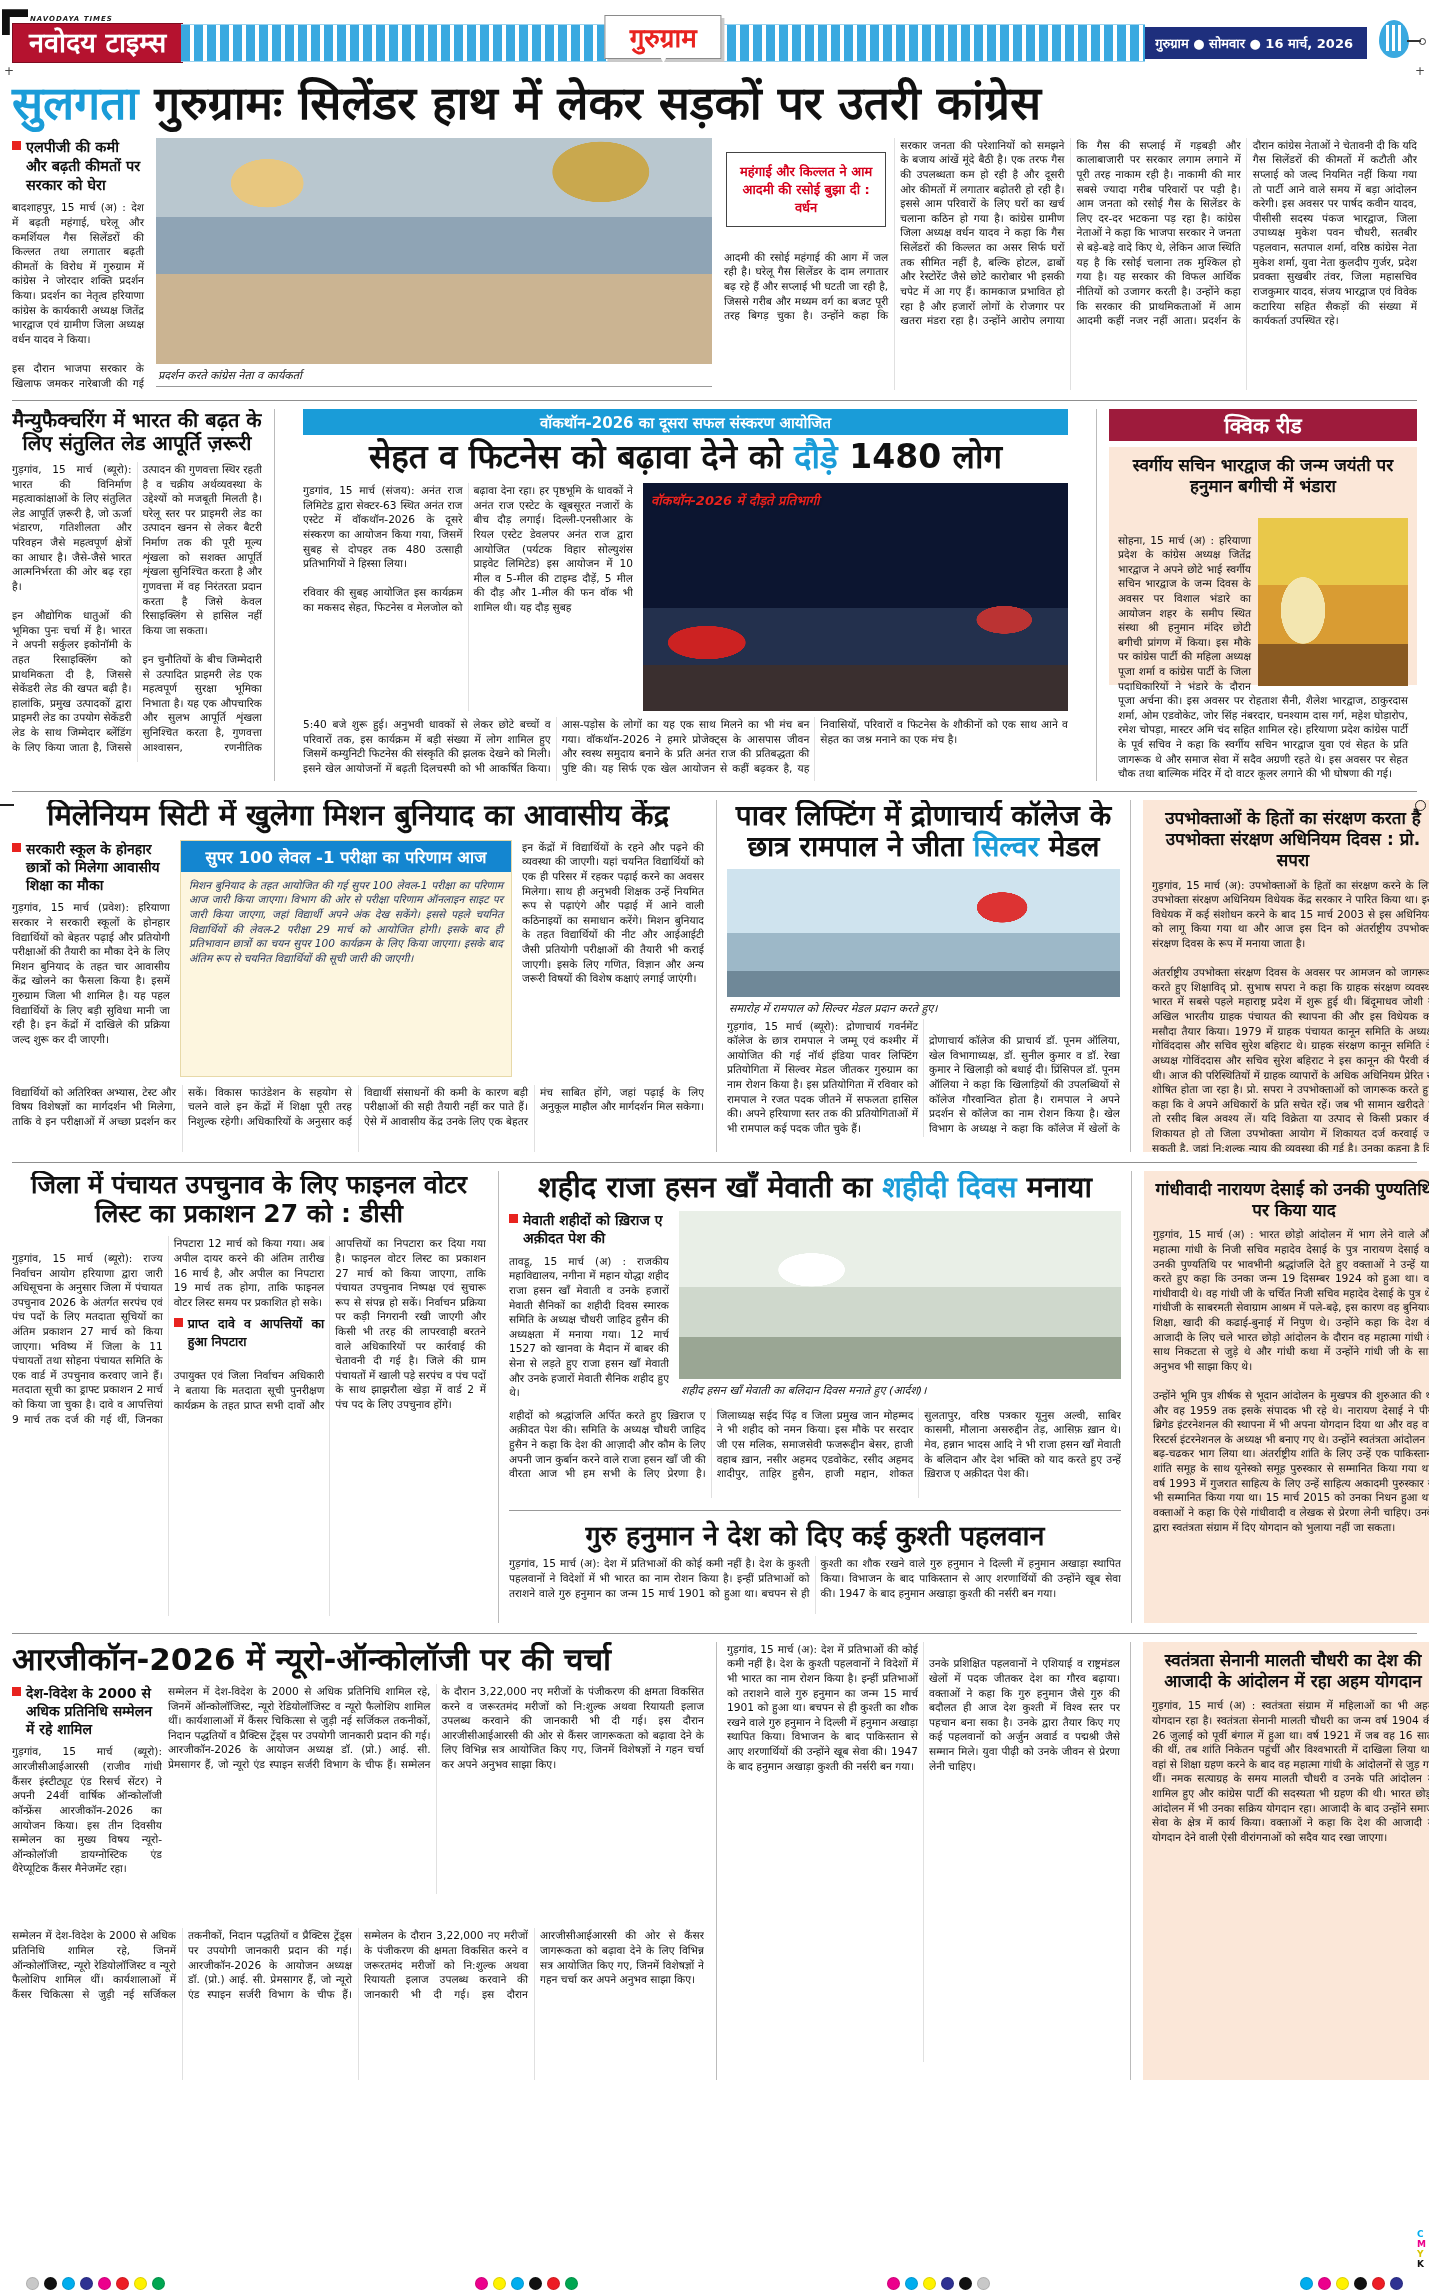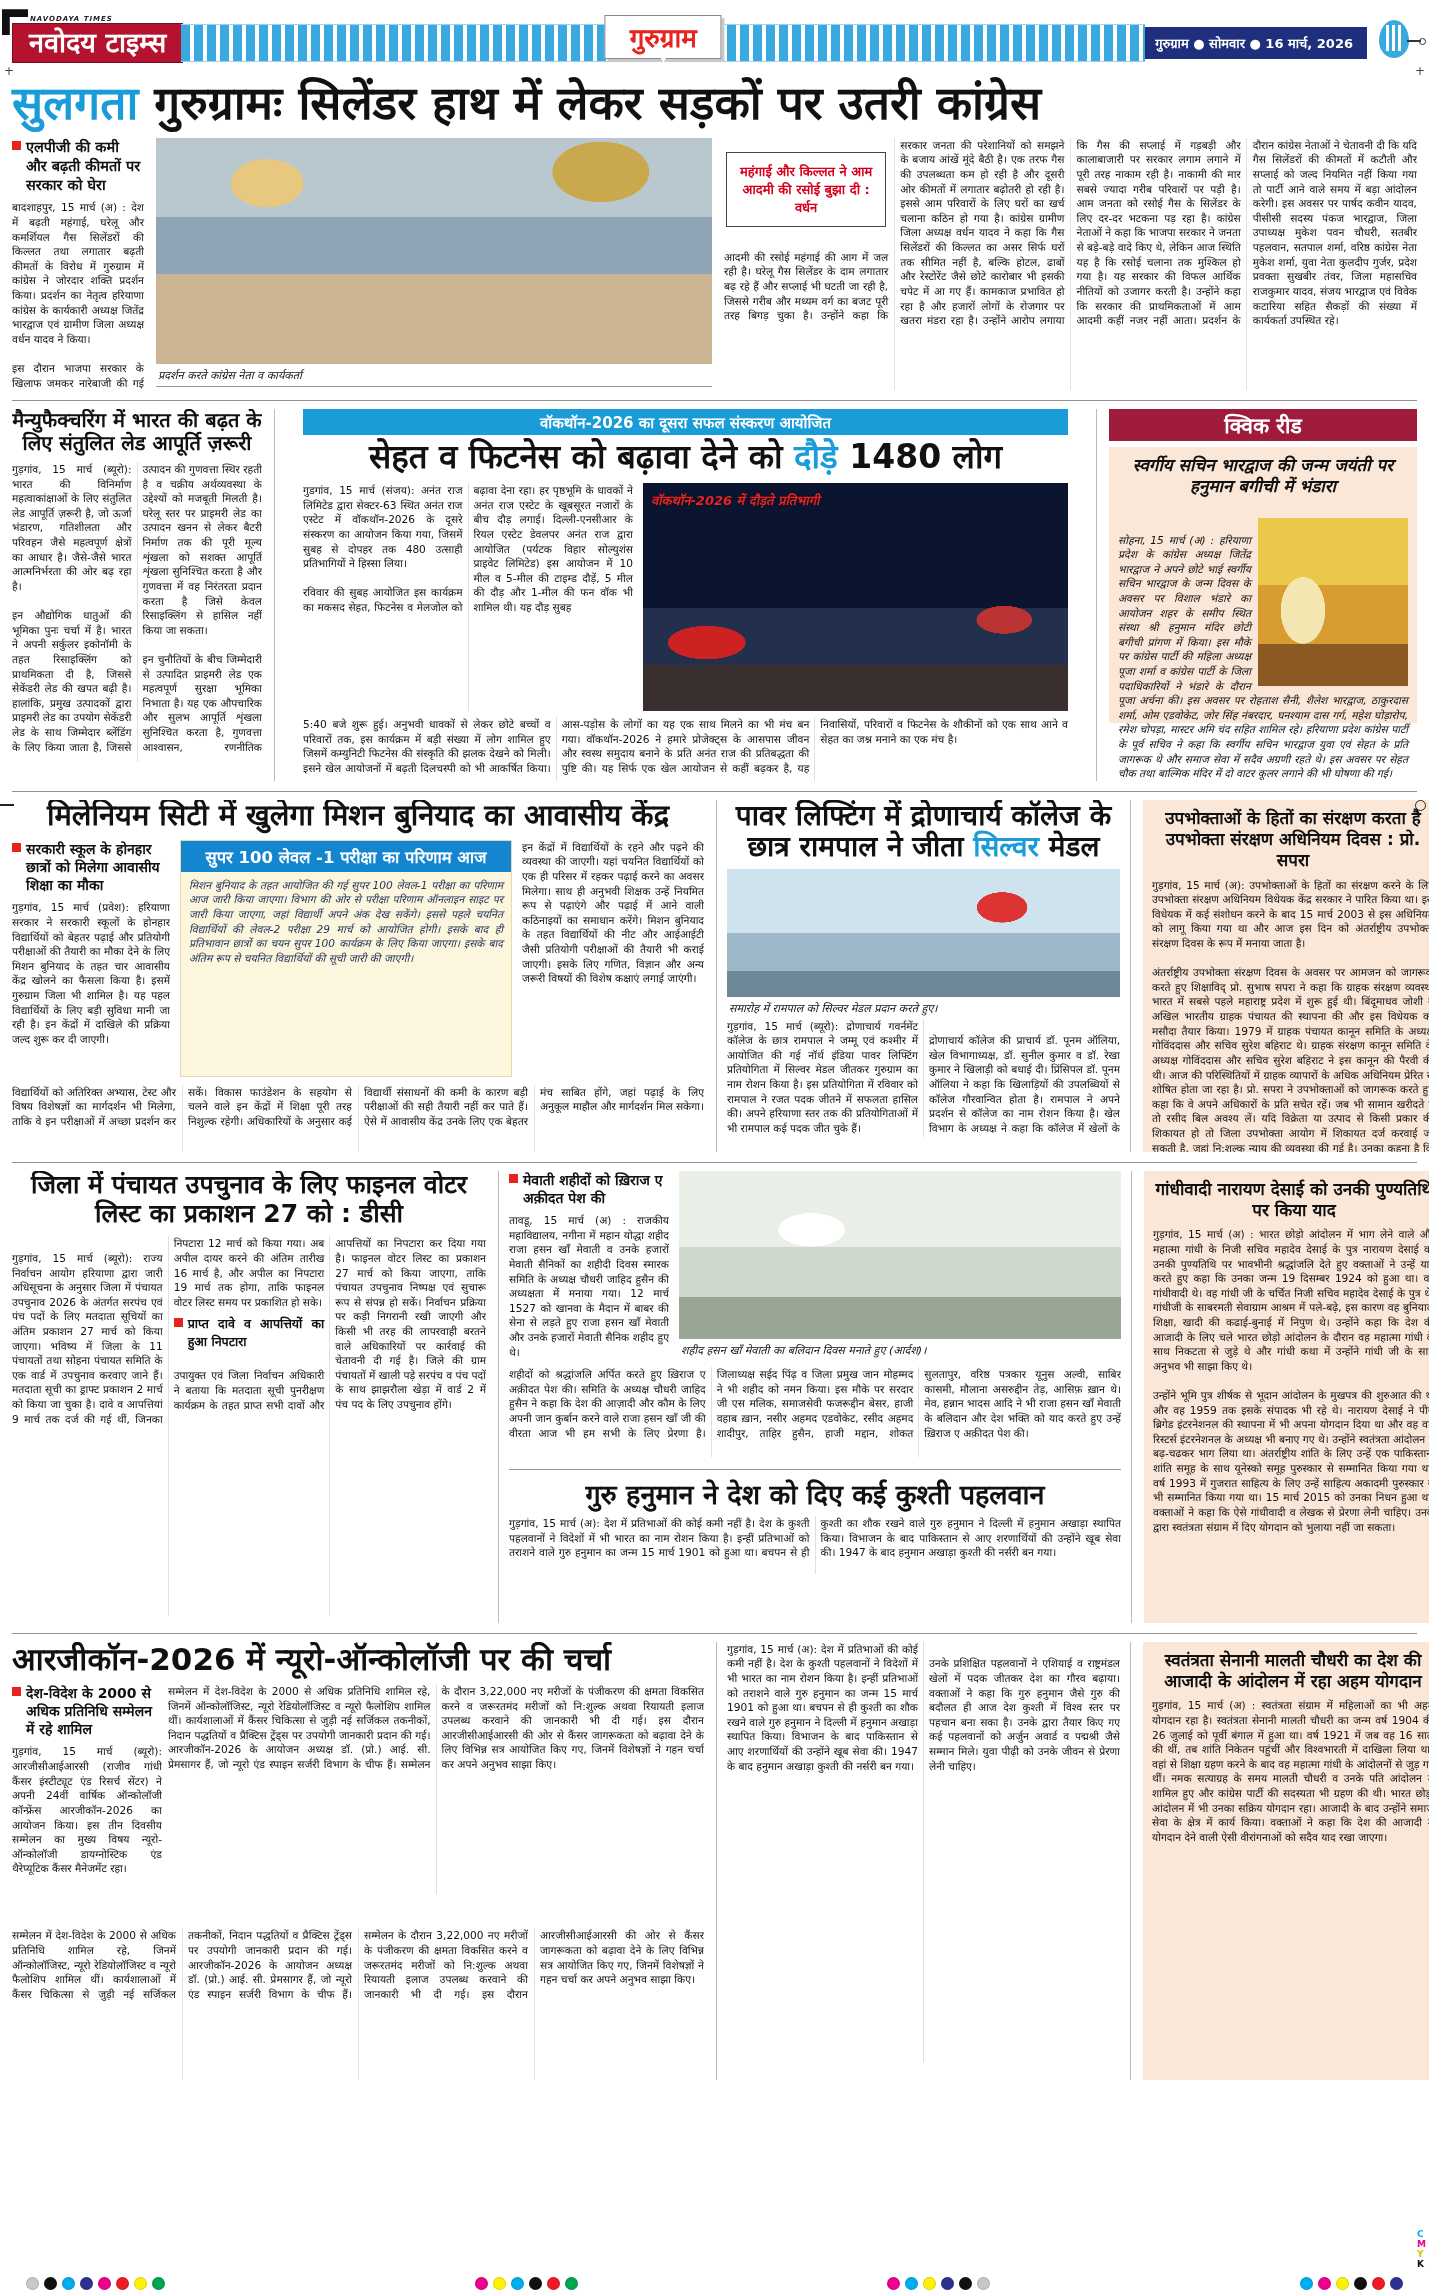--- a/index.html
+++ b/index.html
@@ -153,21 +153,21 @@
         <figure style="flex:1;position:relative;">
           <div class="ph ph-night" style="height:228px;"></div>
           <div class="photo-cap-on">वॉकथॉन-2026 में दौड़ते प्रतिभागी</div>
         </figure>
       </div>
       <div class="tiny cols3" style="margin-top:6px;height:64px;overflow:hidden;">5:40 बजे शुरू हुई। अनुभवी धावकों से लेकर छोटे बच्चों व परिवारों तक, इस कार्यक्रम में बड़ी संख्या में लोग शामिल हुए जिसमें कम्युनिटी फिटनेस की संस्कृति की झलक देखने को मिली। इसने खेल आयोजनों में बढ़ती दिलचस्पी को भी आकर्षित किया। आस-पड़ोस के लोगों का यह एक साथ मिलने का भी मंच बन गया। वॉकथॉन-2026 ने हमारे प्रोजेक्ट्स के आसपास जीवन और स्वस्थ समुदाय बनाने के प्रति अनंत राज की प्रतिबद्धता की पुष्टि की। यह सिर्फ एक खेल आयोजन से कहीं बढ़कर है, यह निवासियों, परिवारों व फिटनेस के शौकीनों को एक साथ आने व सेहत का जश्न मनाने का एक मंच है।</div>
     </article>
 
     <aside style="width:308px;flex:none;">
       <div class="qr-band">क्विक रीड</div>
-      <div class="peach" style="height:276px;font-style:italic;">
+      <div class="peach" style="height:238px;">
         <h3 style="font-size:17px;text-align:center;line-height:1.25;margin-bottom:6px;">स्वर्गीय सचिन भारद्वाज  की जन्म जयंती पर हनुमान बगीची में भंडारा</h3>
         <div class="tiny">
           <div class="ph ph-bhandara" style="float:right;width:150px;height:168px;margin:0 0 4px 7px;"></div>
           <span>सोहना, 15 मार्च (अ) : हरियाणा प्रदेश के कांग्रेस अध्यक्ष जितेंद्र भारद्वाज ने अपने छोटे भाई स्वर्गीय सचिन भारद्वाज के जन्म दिवस के अवसर पर विशाल भंडारे का आयोजन शहर के समीप स्थित संस्था श्री हनुमान मंदिर छोटी बगीची प्रांगण में किया। इस मौके पर कांग्रेस पार्टी की महिला अध्यक्ष पूजा शर्मा व कांग्रेस पार्टी के जिला पदाधिकारियों ने भंडारे के दौरान पूजा अर्चना की। इस अवसर पर रोहताश सैनी, शैलेश भारद्वाज, ठाकुरदास शर्मा, ओम एडवोकेट, जोर सिंह नंबरदार, घनश्याम दास गर्ग, महेश घोड़ारोप, रमेश चोपड़ा, मास्टर अमि चंद सहित शामिल रहे। हरियाणा प्रदेश कांग्रेस पार्टी के पूर्व सचिव ने कहा कि स्वर्गीय सचिन भारद्वाज युवा एवं सेहत के प्रति जागरूक थे और समाज सेवा में सदैव अग्रणी रहते थे। इस अवसर पर सेहत चौक तथा बाल्मिक मंदिर में दो वाटर कूलर लगाने की भी घोषणा की गई।</span>
         </div>
       </div>
     </aside>
   </div>
 
   <div class="band" style="height:352px;">
@@ -212,20 +212,23 @@
     <article style="width:474px;flex:none;">
       <h2 style="font-size:25px;text-align:center;line-height:1.15;margin-bottom:8px;">जिला में पंचायत उपचुनाव के लिए फाइनल वोटर लिस्ट का प्रकाशन 27 को : डीसी</h2>
       <div class="tiny cols3" style="height:380px;overflow:hidden;">
         <span>गुड़गांव, 15 मार्च (ब्यूरो): राज्य निर्वाचन आयोग हरियाणा द्वारा जारी अधिसूचना के अनुसार जिला में पंचायत उपचुनाव 2026 के अंतर्गत सरपंच एवं पंच पदों के लिए मतदाता सूचियों का अंतिम प्रकाशन 27 मार्च को किया जाएगा। भविष्य में जिला के 11 पंचायतों तथा सोहना पंचायत समिति के एक वार्ड में उपचुनाव करवाए जाने हैं। मतदाता सूची का ड्राफ्ट प्रकाशन 2 मार्च को किया जा चुका है। दावे व आपत्तियां 9 मार्च तक दर्ज की गई थीं, जिनका निपटारा 12 मार्च को किया गया। अब अपील दायर करने की अंतिम तारीख 16 मार्च है, और अपील का निपटारा 19 मार्च तक होगा, ताकि फाइनल वोटर लिस्ट समय पर प्रकाशित हो सके।</span>
         <div class="crosshead bullet">प्राप्त दावे व आपत्तियों का हुआ निपटारा</div>
         <span>उपायुक्त एवं जिला निर्वाचन अधिकारी ने बताया कि मतदाता सूची पुनरीक्षण कार्यक्रम के तहत प्राप्त सभी दावों और आपत्तियों का निपटारा कर दिया गया है। फाइनल वोटर लिस्ट का प्रकाशन 27 मार्च को किया जाएगा, ताकि पंचायत उपचुनाव निष्पक्ष एवं सुचारू रूप से संपन्न हो सकें। निर्वाचन प्रक्रिया पर कड़ी निगरानी रखी जाएगी और किसी भी तरह की लापरवाही बरतने वाले अधिकारियों पर कार्रवाई की चेतावनी दी गई है। जिले की ग्राम पंचायतों में खाली पड़े सरपंच व पंच पदों के साथ झाझरौला खेड़ा में वार्ड 2 में पंच पद के लिए उपचुनाव होंगे।</span>
       </div>
     </article>
 
     <article style="width:612px;flex:none;border-left:1px solid #bbb;border-right:1px solid #bbb;padding:0 10px;">
+      <h2 style="font-size:29px;text-align:center;line-height:1.12;margin-bottom:8px;">
+        <span>शहीद राजा हसन खाँ मेवाती का </span><span class="accent">शहीदी दिवस</span><span> मनाया</span>
+      </h2>
       <div style="display:flex;gap:10px;">
         <div style="width:160px;flex:none;">
           <div class="subhead bullet" style="font-size:14px;">मेवाती शहीदों को ख़िराज ए अक़ीदत पेश की</div>
           <div class="tiny" style="height:150px;overflow:hidden;">तावडू, 15 मार्च (अ) : राजकीय महाविद्यालय, नगीना में महान योद्धा शहीद राजा हसन खाँ मेवाती व उनके हजारों मेवाती सैनिकों का शहीदी दिवस स्मारक समिति के अध्यक्ष चौधरी जाहिद हुसैन की अध्यक्षता में मनाया गया। 12 मार्च 1527 को खानवा के मैदान में बाबर की सेना से लड़ते हुए राजा हसन खाँ मेवाती और उनके हजारों मेवाती सैनिक शहीद हुए थे।</div>
         </div>
         <figure style="flex:1;">
           <div class="ph ph-tent" style="height:168px;"></div>
           <figcaption>शहीद हसन खाँ मेवाती का बलिदान दिवस मनाते हुए (आर्दश)।</figcaption>
         </figure>
       </div>

